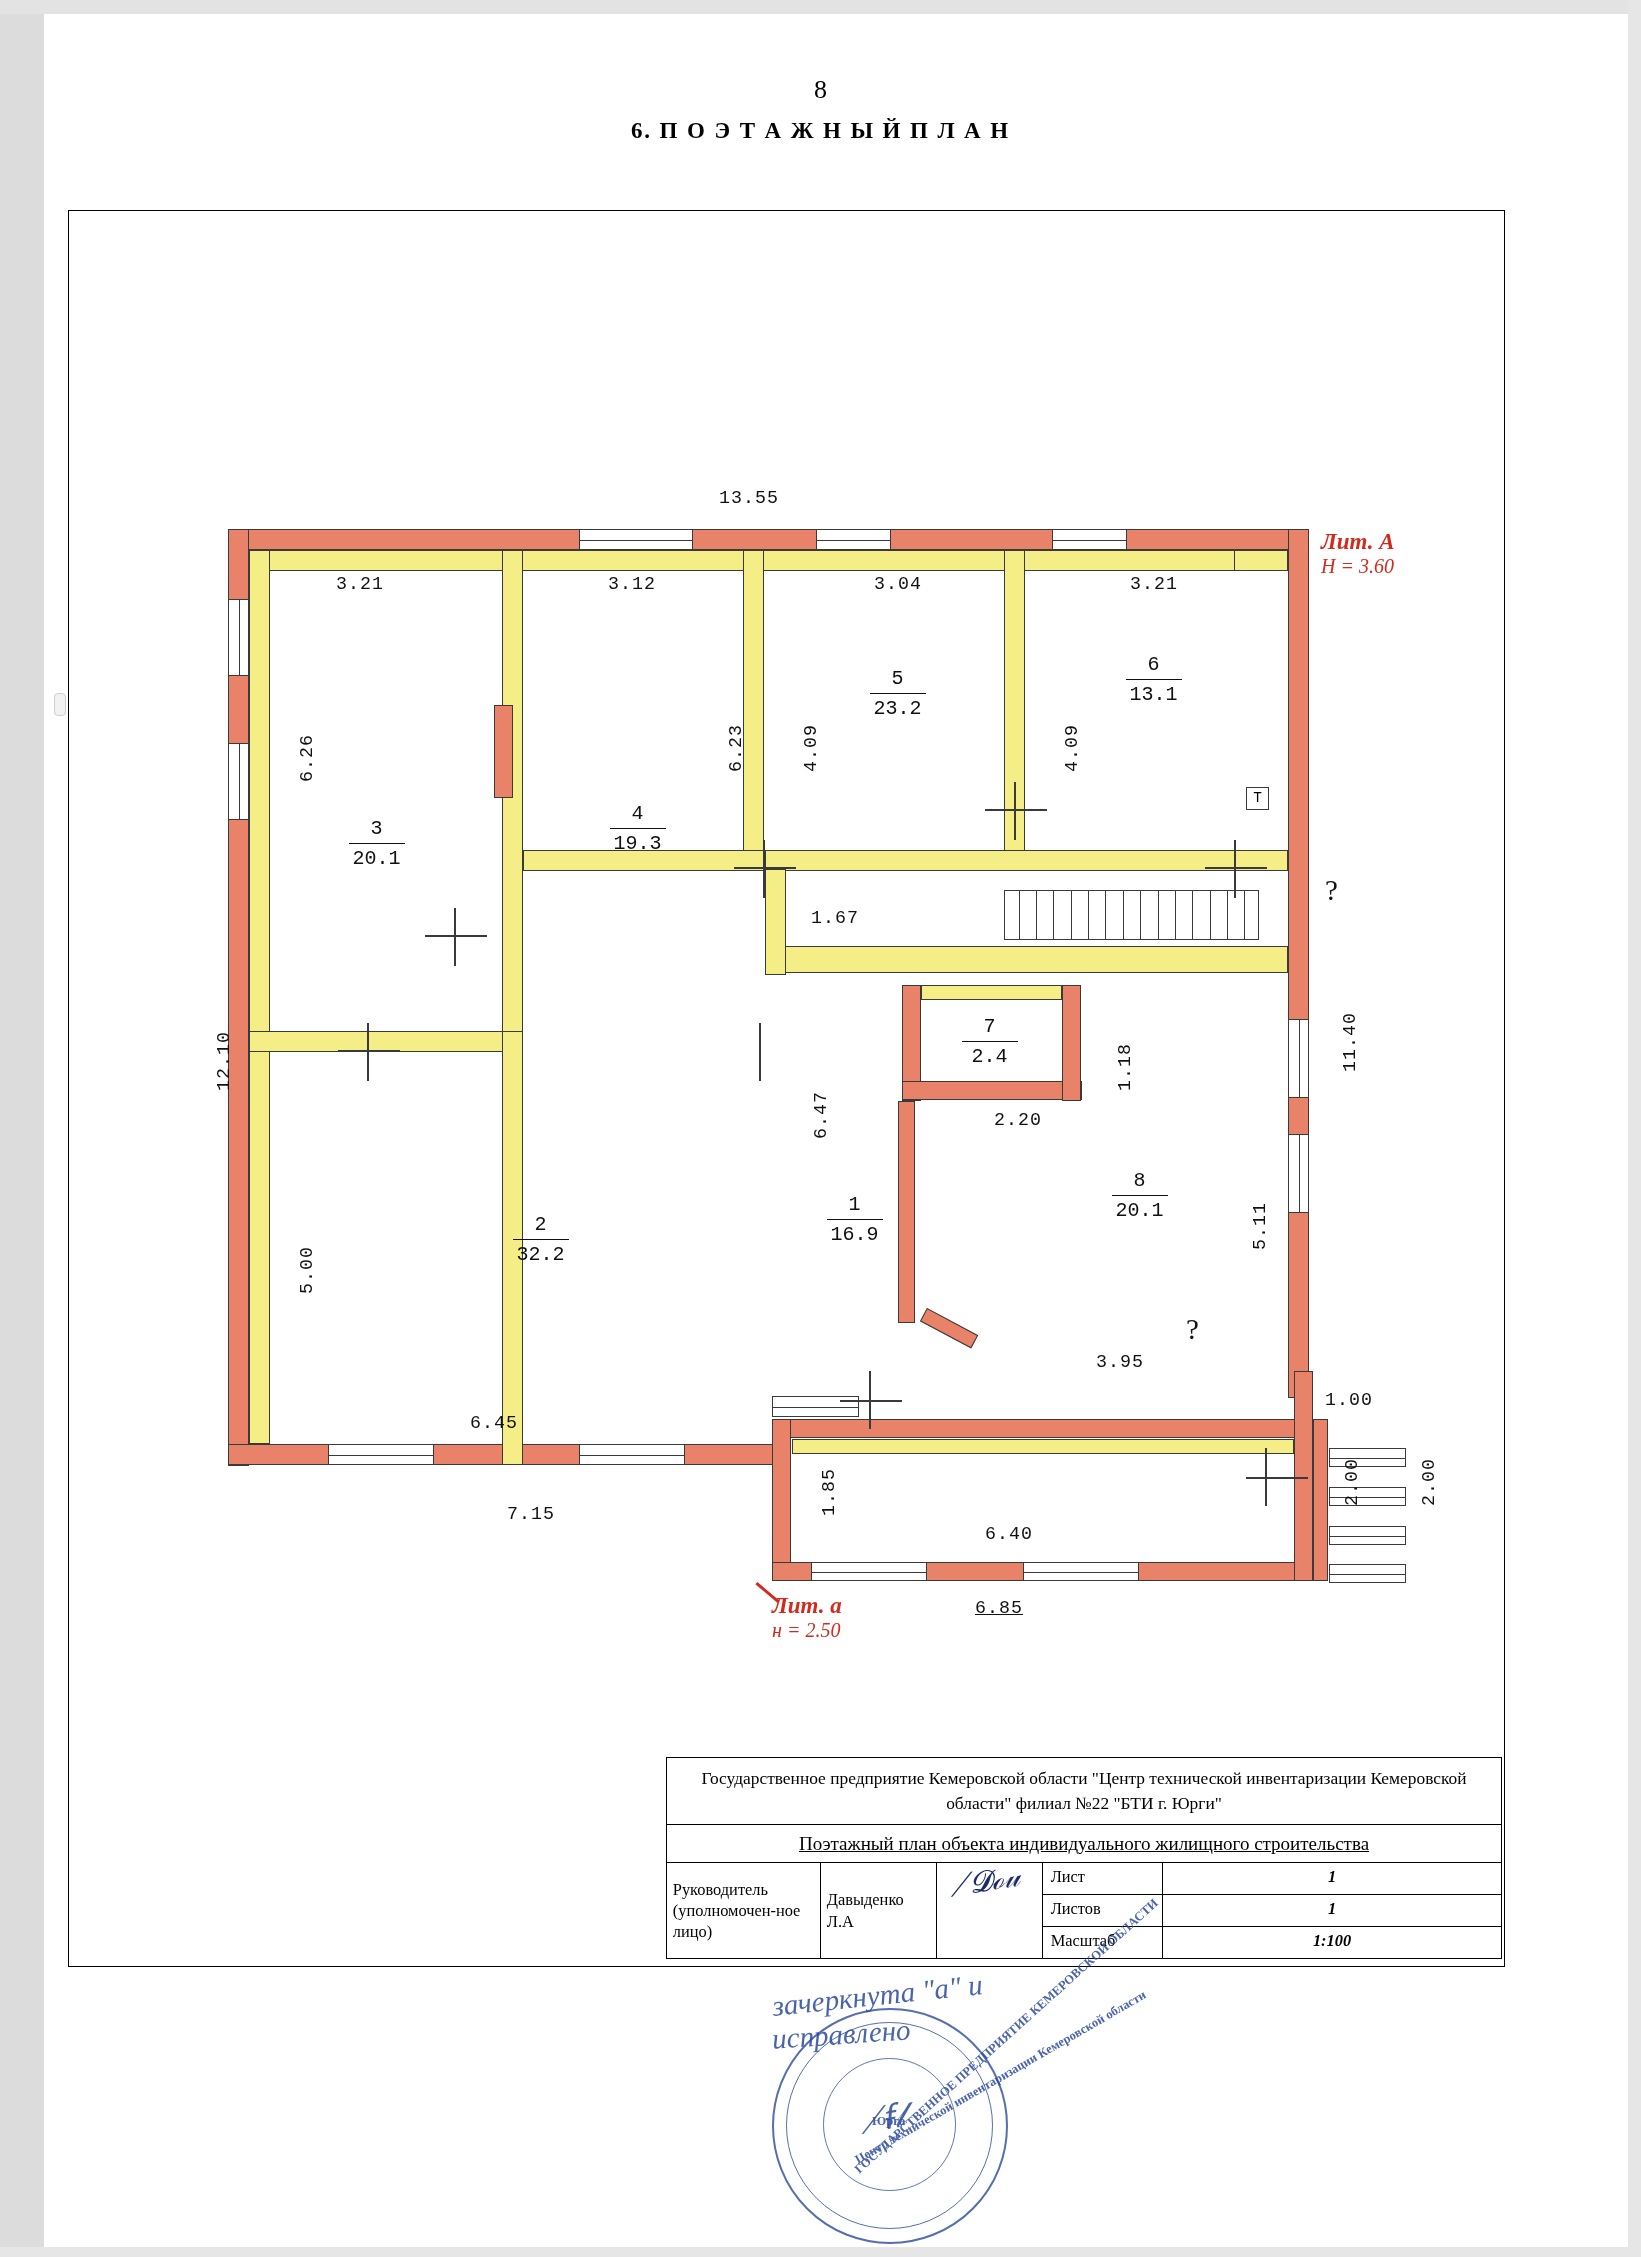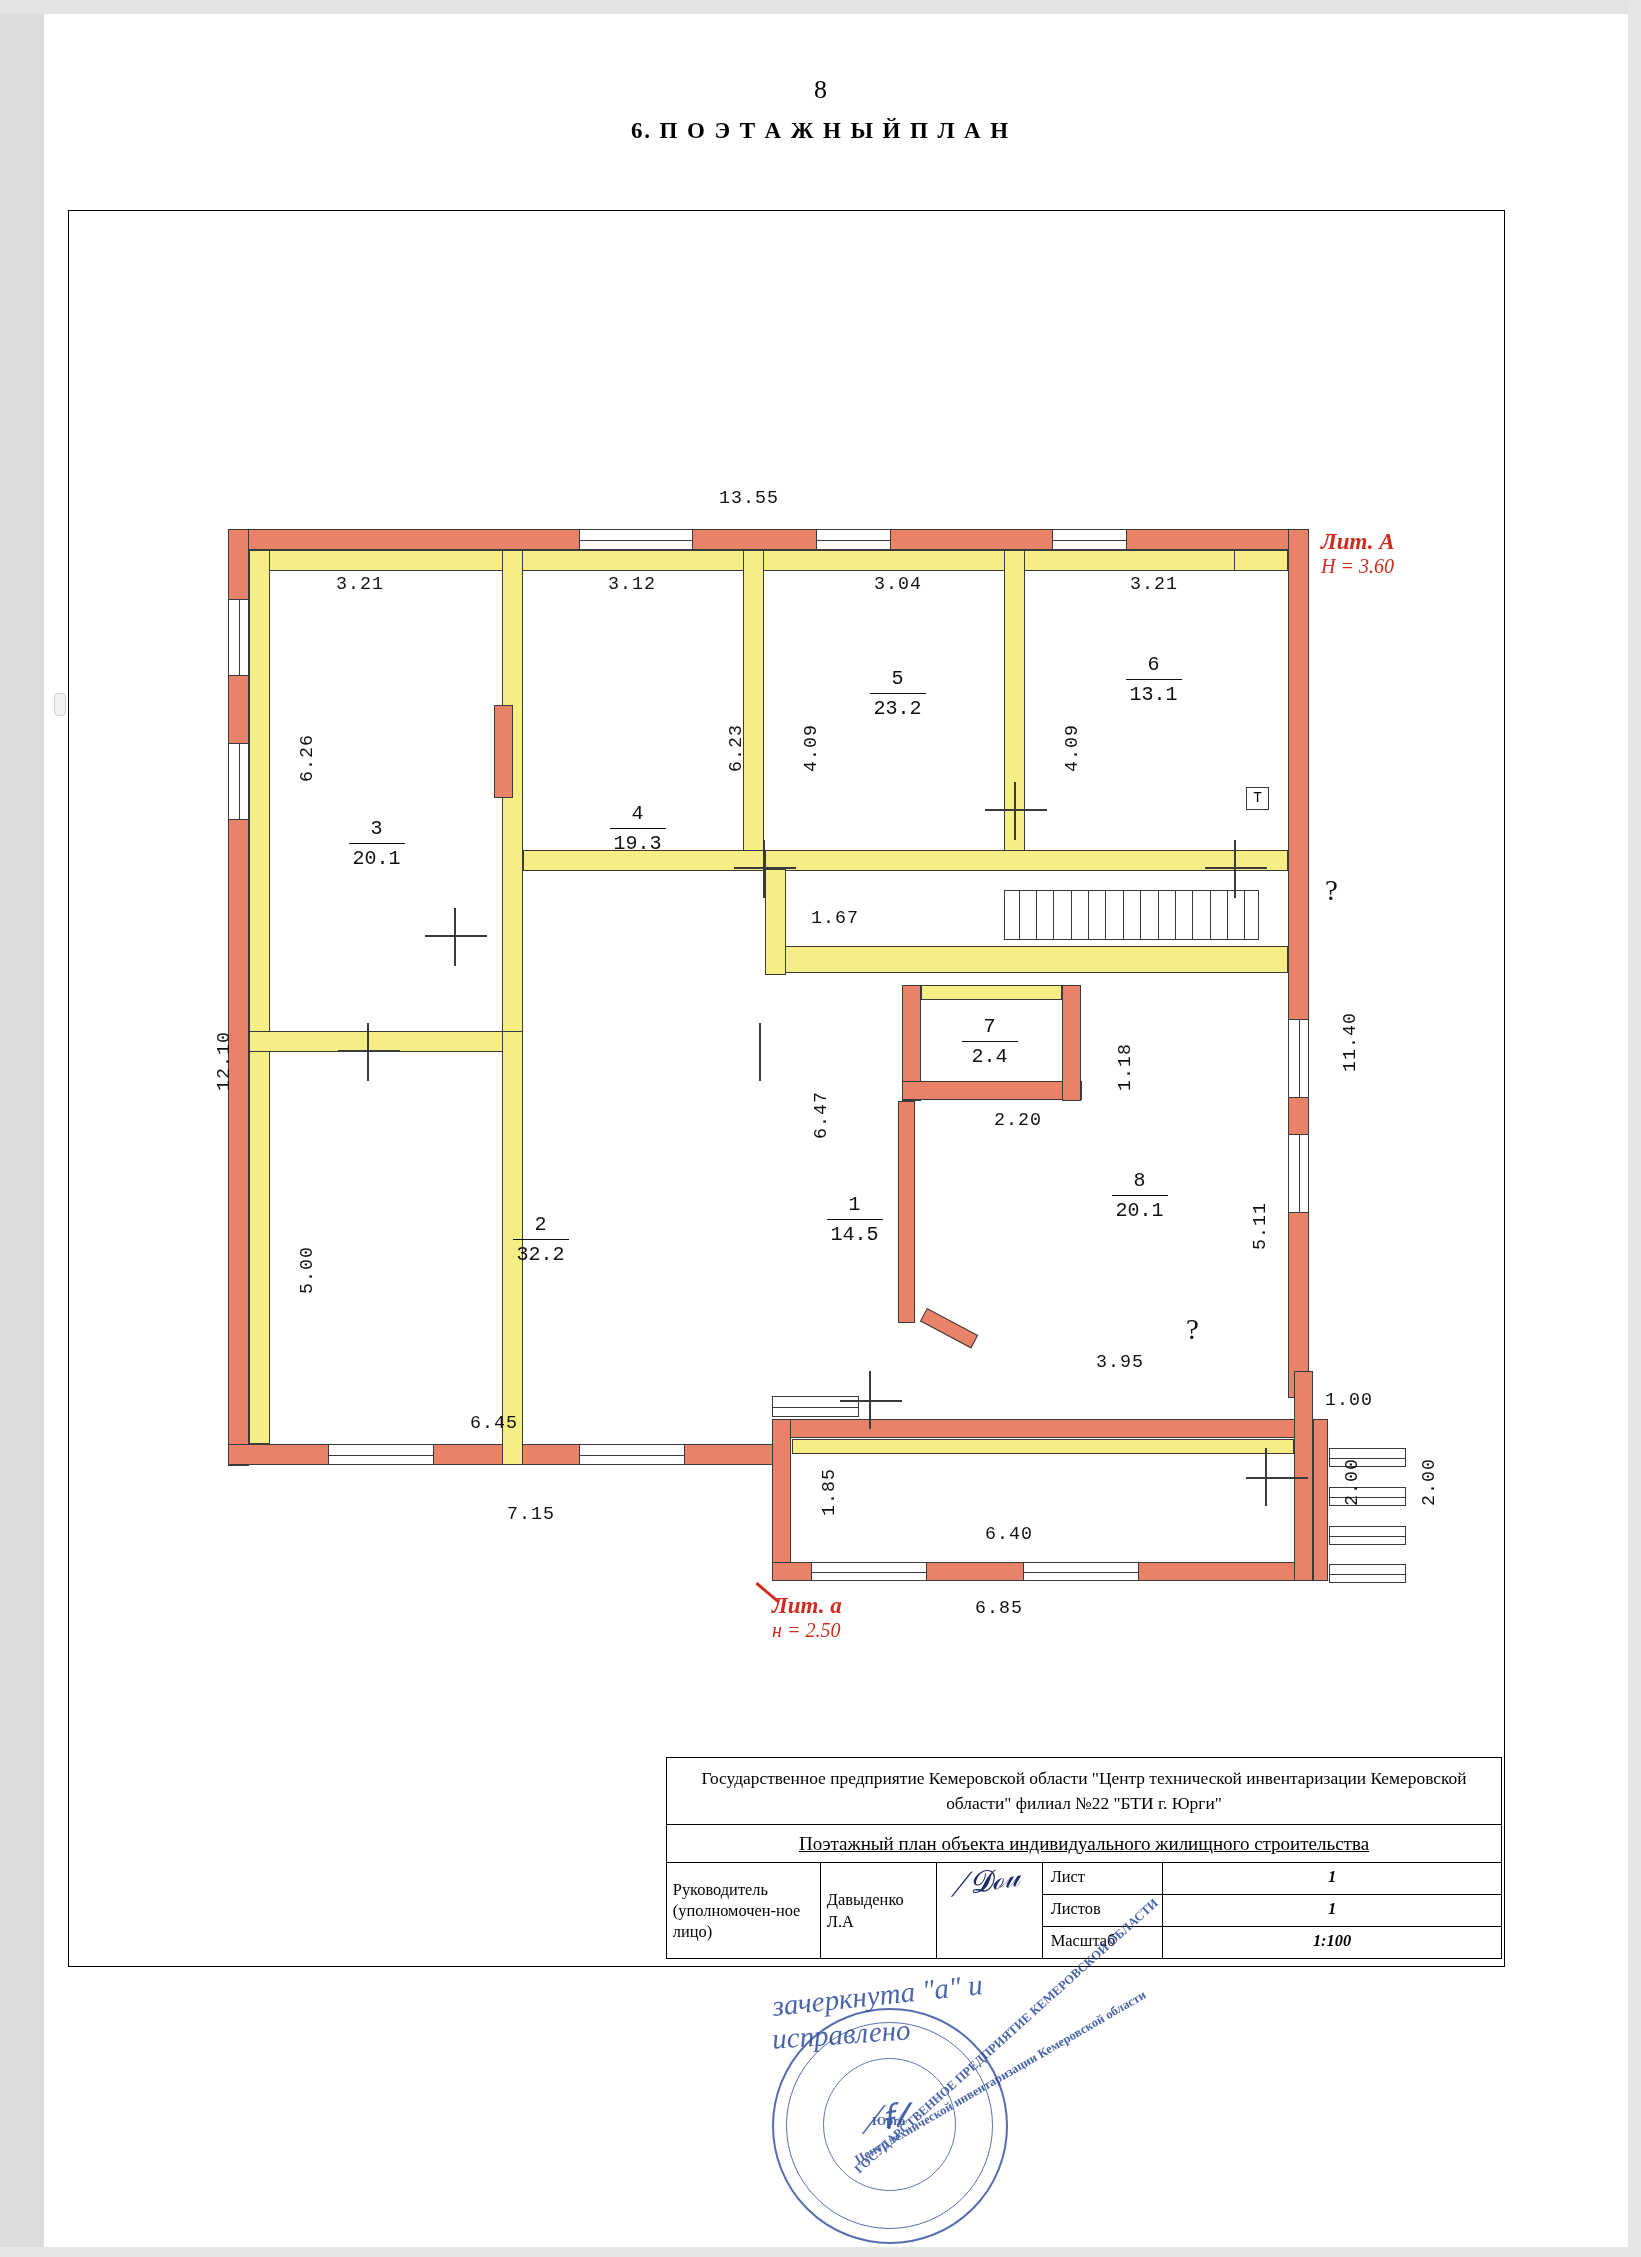--- a/index.html
+++ b/index.html
@@ -211,21 +211,21 @@
     <div class="dimv" style="left:1342px;top:1506px;">2.00</div>
     <div class="dimv" style="left:1419px;top:1506px;">2.00</div>
 
     <div class="dim" style="left:811px;top:908px;">1.67</div>
     <div class="dim" style="left:994px;top:1110px;">2.20</div>
     <div class="dim" style="left:1096px;top:1352px;">3.95</div>
 
     <div class="dim" style="left:470px;top:1413px;">6.45</div>
     <div class="dim" style="left:507px;top:1504px;">7.15</div>
     <div class="dim" style="left:985px;top:1524px;">6.40</div>
-    <div class="dim" style="left:975px;top:1598px;">6.85</div>
+    <div class="dim" style="left:975px;top:1598px;text-decoration:underline;">6.85</div>
 
     <div class="room" style="left:338px;top:816px;width:77px;">
       <span class="num">3</span>
       <span class="bar"></span>
       <span class="area">20.1</span>
     </div>
     <div class="room" style="left:599px;top:801px;width:77px;">
       <span class="num">4</span>
       <span class="bar"></span>
       <span class="area">19.3</span>
@@ -246,21 +246,21 @@
       <span class="area">2.4</span>
     </div>
     <div class="room" style="left:502px;top:1212px;width:77px;">
       <span class="num">2</span>
       <span class="bar"></span>
       <span class="area">32.2</span>
     </div>
     <div class="room" style="left:816px;top:1192px;width:77px;">
       <span class="num">1</span>
       <span class="bar"></span>
-      <span class="area">14.5</span>
+      <span class="area">16.9</span>
     </div>
     <div class="room" style="left:1101px;top:1168px;width:77px;">
       <span class="num">8</span>
       <span class="bar"></span>
       <span class="area">20.1</span>
     </div>
 
     <div class="redlabel" style="left:1321px;top:529px;">
       <span>Лит. А</span>
       <small>Н = 3.60</small>

